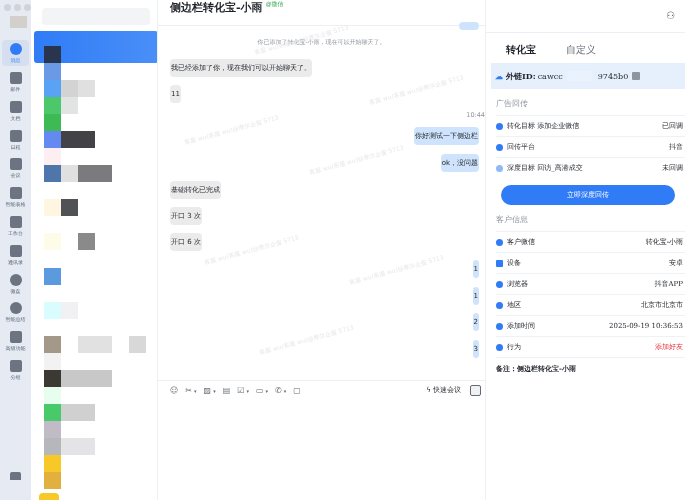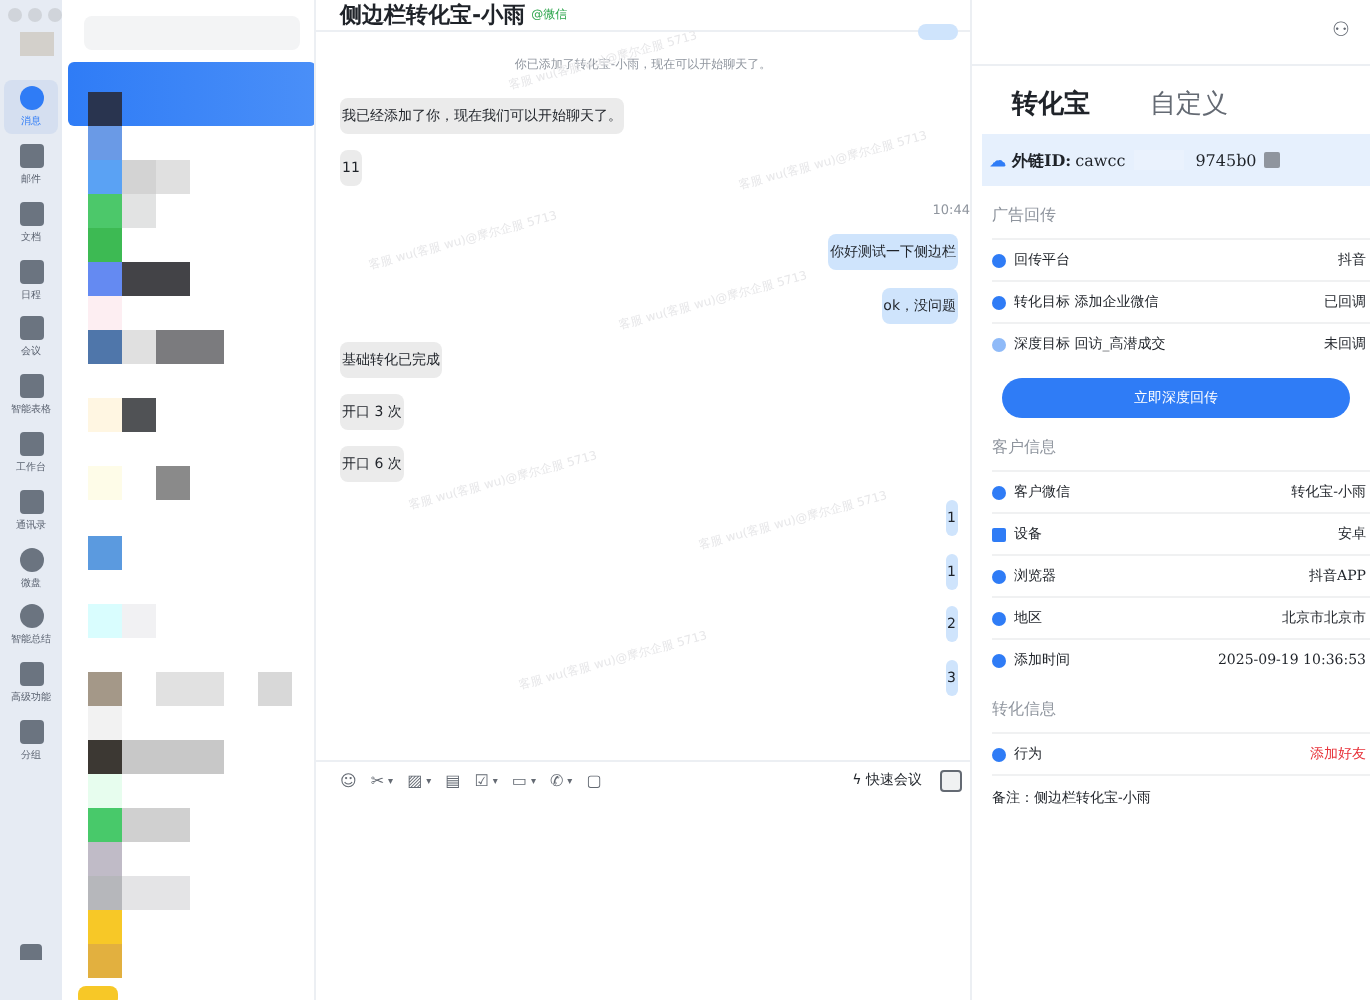--- a/index.html
+++ b/index.html
@@ -19,21 +19,21 @@
   .rail-bottom { position: absolute; bottom: 20px; left: 10px; width: 11px; height: 8px; background: #6b7480; border-radius: 2px 2px 0 0; }
 
   
   .convlist { width: 127px; height: 500px; position: relative; border-right: 1px solid #eceff3; background: #fff; overflow: hidden; flex-shrink: 0; }
   .conv-search { position: absolute; top: 8px; left: 11px; width: 108px; height: 17px; background: #f3f4f5; border-radius: 4px; }
   .conv-selected { position: absolute; top: 31px; left: 3px; width: 124px; height: 32px; background: linear-gradient(90deg,#2f7cf6,#4a8ff8); border-radius: 3px; }
   .mosaic { position: absolute; width: 17px; height: 17px; }
 
   
   .chat { width: 327px; height: 500px; position: relative; flex-shrink: 0; }
-  .chat-header { height: 16px; border-bottom: 1px solid #eceff3; display: flex; align-items: center; padding-left: 12px; }
+  .chat-header { height: 26px; border-bottom: 1px solid #eceff3; display: flex; align-items: flex-start; padding-left: 12px; }
   .chat-title { font-size: 11px; font-weight: bold; color: #1f2329; }
   .chat-tag { font-size: 6px; color: #2ba44a; margin-left: 3px; }
   .msgs { position: relative; height: 346px; }
   .sys-note { position: absolute; top: 12px; width: 100%; text-align: center; font-size: 6px; color: #8f959e; }
   .time-note { position: absolute; width: 100%; text-align: right; font-size: 6.5px; color: #8f959e; }
   .bubble { position: absolute; font-size: 7px; padding: 5px 1px; border-radius: 4px; line-height: 1.2; color: #1f2329; white-space: nowrap; }
   .bubble.in { left: 12px; background: #ebebeb; }
   .bubble.out { right: 6px; background: #cfe4fc; }
   .watermark { position: absolute; font-size: 6px; color: #e7e7e9; transform: rotate(-15deg); white-space: nowrap; pointer-events: none; }
 
@@ -43,38 +43,38 @@
   .quick-meet { position: absolute; right: 24px; top: 4px; font-size: 7px; color: #1f2329; }
   .panel-toggle { position: absolute; right: 4px; top: 4px; width: 11px; height: 11px; border: 1px solid #646a73; border-radius: 2px; background: #f0f1f2; }
   .input-area { position: absolute; top: 400px; left: 0; width: 327px; height: 100px; }
 
   
   .side { width: 200px; height: 500px; position: relative; border-left: 1px solid #eceff3; flex-shrink: 0; }
   .side-header { height: 33px; border-bottom: 1px solid #eceff3; position: relative; }
   .add-contact { position: absolute; right: 10px; top: 10px; font-size: 10px; color: #646a73; }
   .side-tabs { display: flex; justify-content: space-between; padding: 7px 12px 0 10px; font-size: 6.5px; color: #646a73; }
   .side-tabs .collapse { color: #2f7cf6; }
-  .sub-tabs { display: flex; padding: 10px 0 0 20px; font-size: 13px; gap: 30px; }
+  .sub-tabs { display: flex; padding: 10px 0 0 20px; font-size: 10px; gap: 30px; }
   .sub-tabs .on { font-weight: bold; color: #1f2329; }
   .sub-tabs .off { color: #646a73; }
   .ext-id { margin-top: 6px; margin-left: 5px; height: 26px; background: #e6f0fd; display: flex; align-items: center; padding-left: 4px; font-family: "DejaVu Serif", serif; font-size: 8px; font-weight: bold; }
   .ext-id .cloud { color: #2f7cf6; margin-right: 3px; font-size: 8px; }
   .ext-id .val { font-weight: normal; margin-left: 2px; }
   .ext-id .mask { display: inline-block; width: 25px; height: 10px; background: #eaf2fd; margin: 0 4px; }
   .ext-id .copy { display: inline-block; width: 8px; height: 8px; background: #8f959e; margin-left: 4px; border-radius: 1px; }
   .sec-title { font-family: "DejaVu Serif", serif; font-size: 8px; color: #8f959e; padding: 9px 0 6px 10px; }
   .row { margin-left: 10px; margin-right: 0; height: 21px; border-top: 1px solid #f0f1f2; display: flex; align-items: center; justify-content: space-between; font-family: "DejaVu Serif", serif; font-size: 7px; padding-right: 2px; }
   .row .left { display: flex; align-items: center; }
   .row .ic { width: 7px; height: 7px; border-radius: 50%; background: #2f7cf6; margin-right: 4px; display: inline-block; }
   .row .ic.sq { border-radius: 1px; }
   .row .ic.light { background: #8fbaf8; }
   .row .right.red { color: #e8333a; }
   .chip { display: inline-block; background: #f0f1f2; color: #8f959e; font-size: 6px; padding: 2px 3px; margin-left: 3px; border-radius: 2px; }
   .cta { margin: 7px 10px 0 15px; height: 20px; border-radius: 10px; background: #2f7cf6; color: #fff; font-family: "DejaVu Serif", serif; font-size: 7px; display: flex; align-items: center; justify-content: center; }
-  .note { margin-left: 10px; border-top: 1px solid #f0f1f2; padding-top: 6px; font-family: "DejaVu Serif", serif; font-size: 7px; font-weight: normal; }
+  .note { margin-left: 10px; border-top: 1px solid #f0f1f2; padding-top: 6px; font-family: "DejaVu Serif", serif; font-size: 7px; font-weight: bold; }
 </style>
 </head>
 <body>
 
 <div class="app">
 
   <div class="rail">
     <div class="traffic">
       <span></span>
       <span></span>
@@ -254,30 +254,30 @@
       <span class="val">cawcc</span>
       <span class="mask"></span>
       <span class="val">9745b0</span>
       <span class="copy"></span>
     </div>
 
     <div class="sec-title">广告回传</div>
     <div class="row">
       <span class="left">
           <span class="ic"></span>
+          <span>转化目标 添加企业微信</span>
+        </span>
+      <span class="right">已回调</span>
+    </div>
+    <div class="row">
+      <span class="left">
+          <span class="ic"></span>
           <span>回传平台</span>
         </span>
       <span class="right">抖音</span>
-    </div>
-    <div class="row">
-      <span class="left">
-          <span class="ic"></span>
-          <span>转化目标 添加企业微信</span>
-        </span>
-      <span class="right">已回调</span>
     </div>
     <div class="row">
       <span class="left">
           <span class="ic light"></span>
           <span>深度目标 回访_高潜成交</span>
         </span>
       <span class="right">未回调</span>
     </div>
     <div class="cta">立即深度回传</div>
 
@@ -311,21 +311,20 @@
       <span class="right">北京市北京市</span>
     </div>
     <div class="row">
       <span class="left">
           <span class="ic"></span>
           <span>添加时间</span>
         </span>
       <span class="right">2025-09-19 10:36:53</span>
     </div>
 
-    <div class="sec-title">转化信息</div>
     <div class="row">
       <span class="left">
           <span class="ic"></span>
           <span>行为</span>
         </span>
       <span class="right red">添加好友</span>
     </div>
     <div class="note">备注：侧边栏转化宝-小雨</div>
   </div>
 </div>

